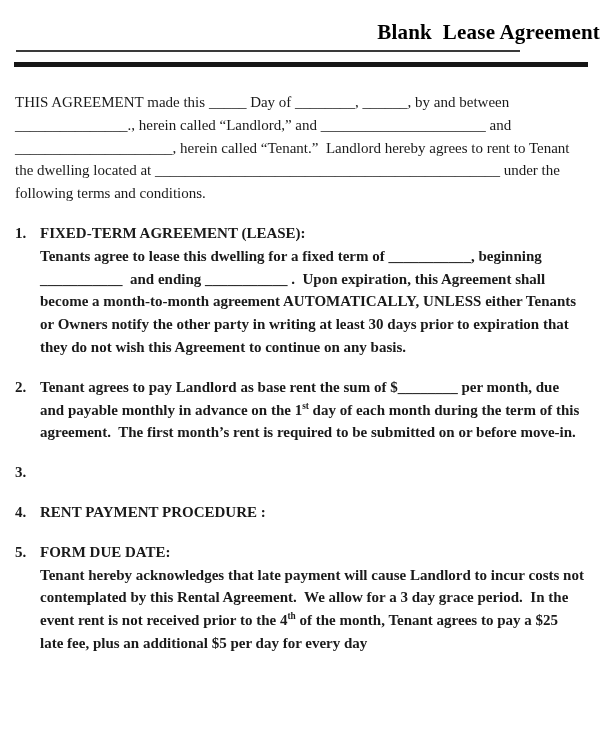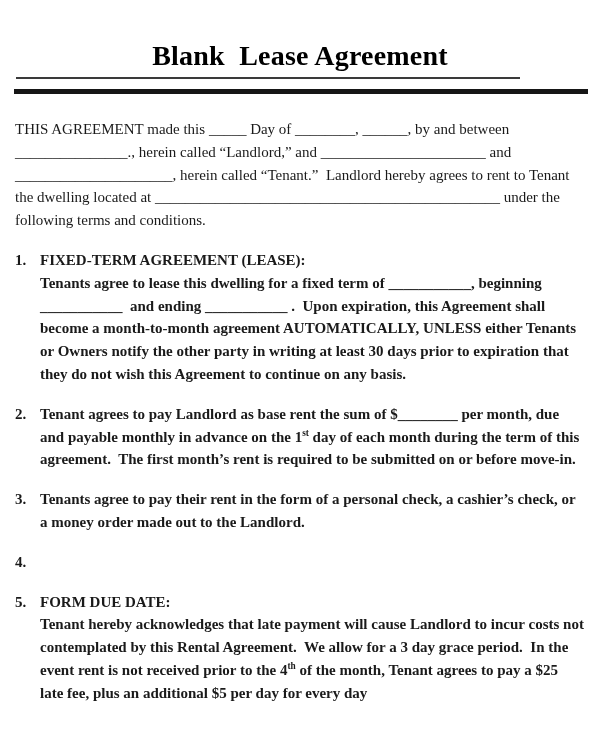--- a/index.html
+++ b/index.html
@@ -7,23 +7,23 @@
     width: 600px;
     height: 730px;
     background: #ffffff;
     color: #1a1a1a;
     font-family: "Liberation Serif", "DejaVu Serif", serif;
     box-sizing: border-box;
     overflow: hidden;
     position: relative;
   }
   .doc-title {
-    padding-top: 40px;
-    text-align: center;
-    font-size: 28px;
+    padding-top: 20px;
+    text-align: right;
+    font-size: 21px;
     font-weight: bold;
     letter-spacing: 0.2px;
     white-space: pre-wrap;
     color: #000;
   }
   .title-rule {
     border-bottom: 2px solid #3a3a3a;
     margin: 5px 80px 0 16px;
     height: 0;
   }
@@ -70,27 +70,27 @@
     <div class="section">
       <div class="sec-num">2.</div>
       <div class="sec-content">
         <div class="sec-body">Tenant agrees to pay Landlord as base rent the sum of $________ per month, due and payable monthly in advance on the 1<sup>st</sup> day of each month during the term of this agreement.  The first month’s rent is required to be submitted on or before move-in.</div>
       </div>
     </div>
 
     <div class="section">
       <div class="sec-num">3.</div>
       <div class="sec-content">
-        <div class="sec-body">Tenants agree to pay their rent in the form of a personal check, a cashier’s check, or a money order made out to the Landlord.</div>
       </div>
     </div>
 
     <div class="section">
       <div class="sec-num">4.</div>
       <div class="sec-content">
+        <div class="sec-heading">RENT PAYMENT PROCEDURE :</div>
       </div>
     </div>
 
     <div class="section">
       <div class="sec-num">5.</div>
       <div class="sec-content">
         <div class="sec-heading">FORM DUE DATE:</div>
         <div class="sec-body">Tenant hereby acknowledges that late payment will cause Landlord to incur costs not contemplated by this Rental Agreement.  We allow for a 3 day grace period.  In the event rent is not received prior to the 4<sup>th</sup> of the month, Tenant agrees to pay a $25 late fee, plus an additional $5 per day for every day</div>
       </div>
     </div>

